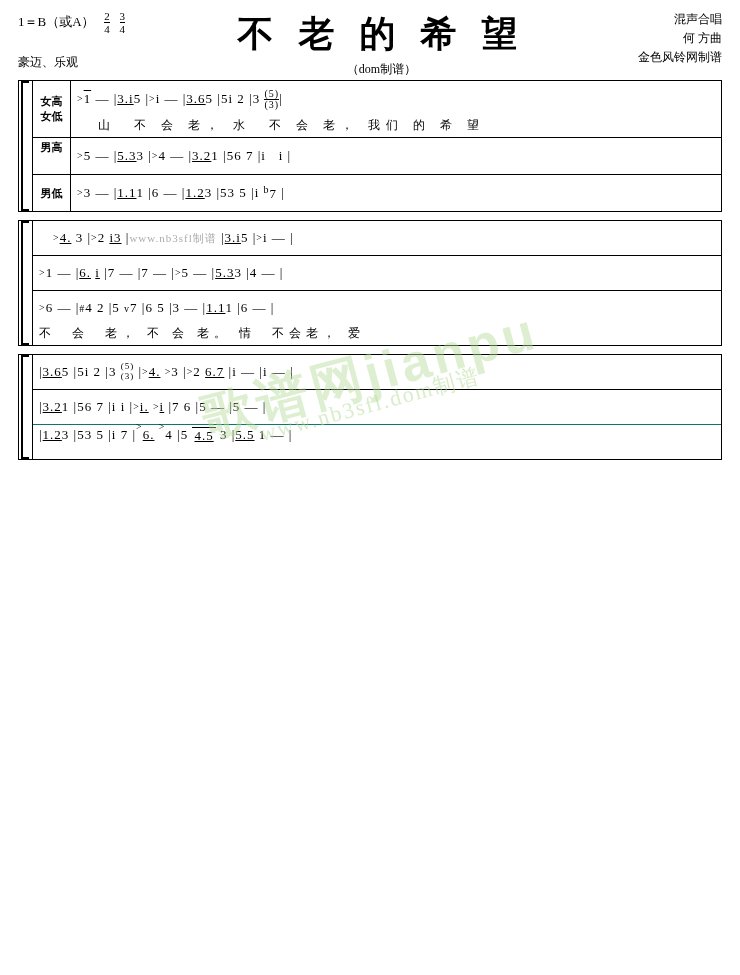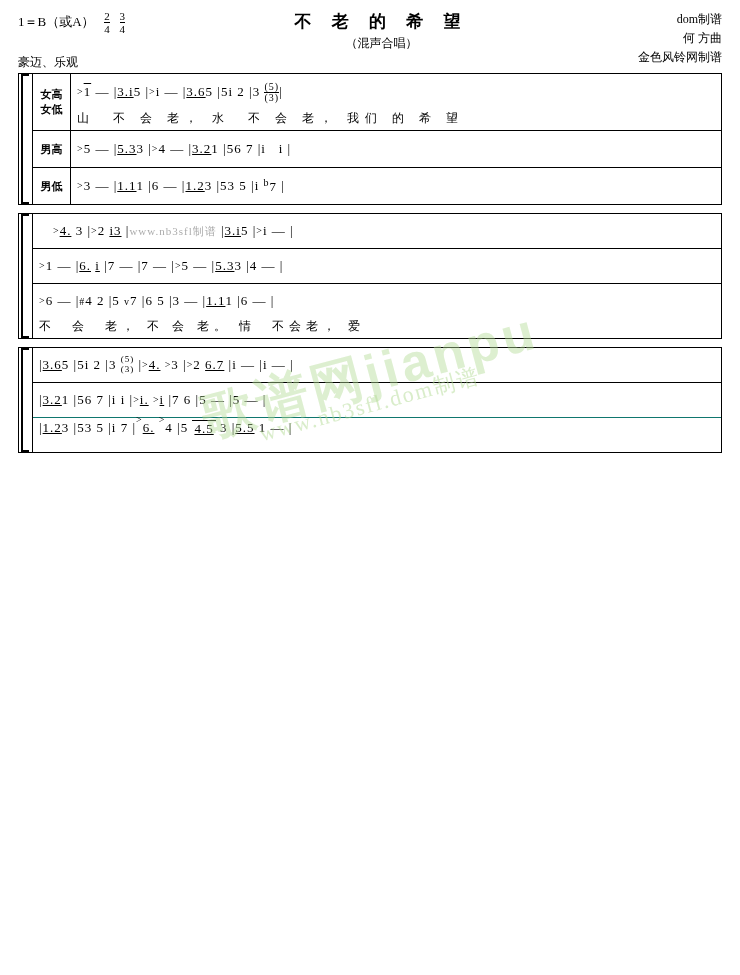--- a/index.html
+++ b/index.html
@@ -31,21 +31,21 @@
     }
     .header-left {
       font-size: 12px;
       line-height: 1.5;
     }
     .header-title {
       flex: 1;
       text-align: center;
     }
     .header-title h1 {
-      font-size: 17px;
+      font-size: 36px;
       font-weight: bold;
       letter-spacing: 8px;
       font-family: "SimSun", serif;
     }
     .header-title .subtitle {
       font-size: 12px;
       text-align: center;
       margin-top: 2px;
     }
     .header-right {
@@ -115,24 +115,24 @@
         &nbsp;
         <span style="display:inline-flex;flex-direction:column;align-items:center;font-size:11px;line-height:1.1;vertical-align:middle;">
           <span>3</span>
             <span style="border-top:1px solid #000;width:100%;text-align:center;">4</span>
         </span>
       </div>
       <div style="font-size:12px;">豪迈、乐观</div>
     </div>
     <div class="header-title">
       <h1>不 老 的 希 望</h1>
-      <div class="subtitle">（混声合唱）</div>
+      <div class="subtitle">（dom制谱）</div>
     </div>
     <div class="header-right">
-      <div>dom制谱</div>
+      <div>混声合唱</div>
       <div>何 方曲</div>
       <div>金色风铃网制谱</div>
     </div>
   </div>
 
 
   <div style="display:flex;margin-bottom:8px;border:1.5px solid #000;">
 
     <div style="width:14px;min-width:14px;position:relative;border-right:1px solid #000;">
       <div style="position:absolute;left:2px;top:0;bottom:0;border-left:2.5px solid #000;"></div>
@@ -147,28 +147,28 @@
           <span>女高</span>
           <span>女低</span>
         </div>
         <div style="flex:1;padding:2px 6px;">
           <div style="font-size:13px;min-height:32px;display:flex;align-items:center;letter-spacing:1px;">
             <span class="acc">&gt;</span><span style="text-decoration:overline;">1</span>&nbsp;—&nbsp;|<span style="text-decoration:underline;">3.i</span>5&nbsp;|<span class="acc">&gt;</span><span>i</span>&nbsp;—&nbsp;|<span style="text-decoration:underline;">3.6</span>5&nbsp;|<span>5i</span>&nbsp;<span>2</span>&nbsp;|<span>3</span>&nbsp;<span style="display:inline-flex;flex-direction:column;align-items:center;font-size:10px;line-height:1;vertical-align:middle;">
                 <span>(5)</span>
                 <span style="border-top:1px solid #000;">(3)</span>
               </span>|
           </div>
-          <div style="font-size:12px;min-height:20px;display:flex;align-items:center;letter-spacing:6px;">
+          <div style="font-size:12px;min-height:20px;display:flex;align-items:center;letter-spacing:6px;margin-left:21px;">
             山&nbsp;&nbsp;不 会 老，&nbsp;水&nbsp;&nbsp;不 会 老，&nbsp;我们&nbsp;的&nbsp;希&nbsp;望
           </div>
         </div>
       </div>
 
       <div style="display:flex;border-bottom:1px solid #000;">
-        <div style="width:38px;min-width:38px;border-right:1px solid #000;display:flex;flex-direction:column;align-items:center;justify-content:center;font-size:11px;font-weight:bold;padding:2px;">
+        <div style="width:38px;min-width:38px;border-right:1px solid #000;display:flex;flex-direction:column;align-items:center;justify-content:flex-start;font-size:11px;font-weight:bold;padding:2px;">
           <span>男高</span>
         </div>
         <div style="flex:1;padding:2px 6px;">
           <div style="font-size:13px;min-height:32px;display:flex;align-items:center;letter-spacing:1px;">
             <span class="acc">&gt;</span>5&nbsp;—&nbsp;|<span style="text-decoration:underline;">5.3</span>3&nbsp;|<span class="acc">&gt;</span>4&nbsp;—&nbsp;|<span style="text-decoration:underline;">3.2</span>1&nbsp;|<span>5</span><span>6</span>&nbsp;<span>7</span>&nbsp;|<span>i</span>&nbsp;&nbsp;&nbsp;<span>i</span>&nbsp;|
           </div>
         </div>
       </div>
 
       <div style="display:flex;">

